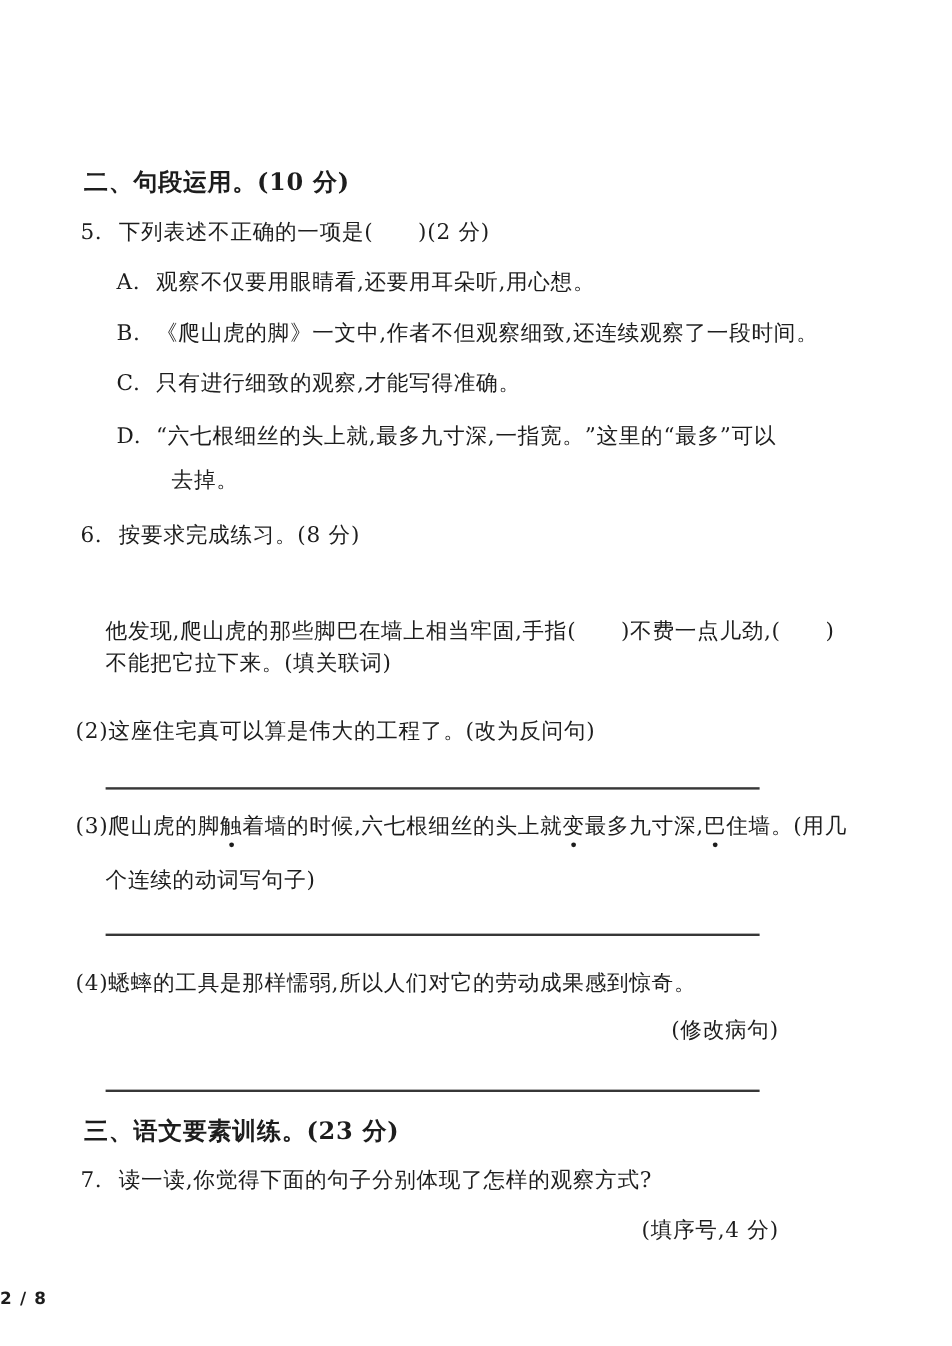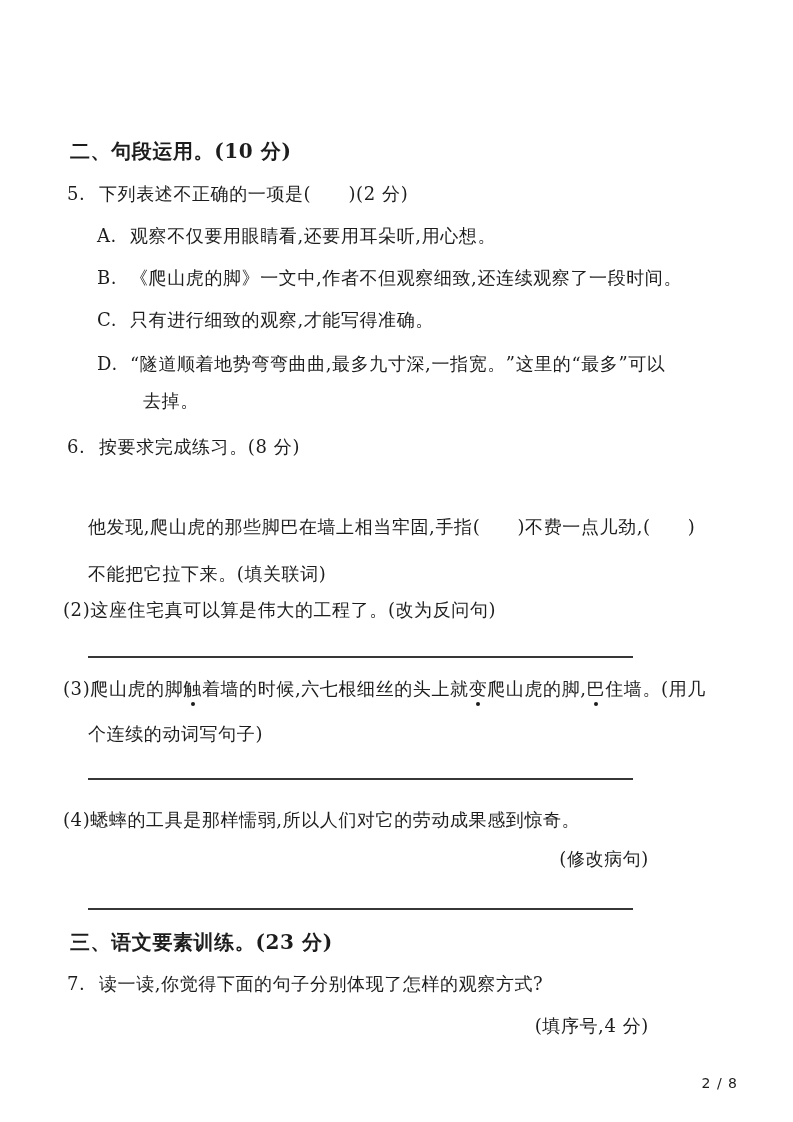--- a/index.html
+++ b/index.html
@@ -42,23 +42,23 @@
     width: 4px;
     height: 4px;
     border-radius: 50%;
     background: #1d1d1d;
   }
   .footer {
     position: absolute;
     top: 1041px;
     left: 0;
     width: 100%;
-    text-align: right;
+    text-align: left;
     font-family: "DejaVu Sans", "Liberation Sans", sans-serif;
-    font-weight: 400;
+    font-weight: 700;
     font-size: 14px;
     letter-spacing: 1px;
   }
 </style>
 </head>
 <body>
 
 <div class="page">
 
   <div class="ln hd" style="left:70px; top:106px">二、句段运用。(10 分)</div>
@@ -73,37 +73,37 @@
 
   <div class="ln" style="left:97px; top:232px">
     <span class="opt-lbl">B.</span><span>《爬山虎的脚》一文中,作者不但观察细致,还连续观察了一段时间。</span>
   </div>
 
   <div class="ln" style="left:97px; top:274px">
     <span class="opt-lbl">C.</span><span>只有进行细致的观察,才能写得准确。</span>
   </div>
 
   <div class="ln" style="left:97px; top:318px">
-    <span class="opt-lbl">D.</span><span>“隧道顺着地势弯弯曲曲,最多九寸深,一指宽。”这里的“最多”可以</span>
+    <span class="opt-lbl">D.</span><span>“六七根细丝的头上就,最多九寸深,一指宽。”这里的“最多”可以</span>
   </div>
 
   <div class="ln" style="left:143px; top:355px">去掉。</div>
 
   <div class="ln" style="left:67px; top:401px">
     <span class="num">6.</span><span>按要求完成练习。(8 分)</span>
   </div>
 
   <div class="ln" style="left:88px; top:481px">他发现,爬山虎的那些脚巴在墙上相当牢固,手指(　　)不费一点儿劲,(　　)</div>
-  <div class="ln" style="left:88px; top:528px">不能把它拉下来。(填关联词)</div>
+  <div class="ln" style="left:88px; top:507px">不能把它拉下来。(填关联词)</div>
 
   <div class="ln" style="left:63px; top:564px">(2)这座住宅真可以算是伟大的工程了。(改为反问句)</div>
 
   <div class="blank" style="top:622px"></div>
 
-  <div class="ln" style="left:63px; top:643px"><span>(3)爬山虎的脚</span><span class="emph">触</span><span>着墙的时候,六七根细丝的头上就</span><span class="emph">变</span><span>爬山虎的脚,</span><span class="emph">巴</span><span>住墙。(用几</span></div>
+  <div class="ln" style="left:63px; top:643px"><span>(3)爬山虎的脚</span><span class="emph">触</span><span>着墙的时候,六七根细丝的头上就</span><span class="emph">变</span><span>最多九寸深,</span><span class="emph">巴</span><span>住墙。(用几</span></div>
   <div class="ln" style="left:88px; top:688px">个连续的动词写句子)</div>
 
   <div class="blank" style="top:744px"></div>
 
   <div class="ln" style="left:63px; top:774px">(4)蟋蟀的工具是那样懦弱,所以人们对它的劳动成果感到惊奇。</div>
   <div class="ln note-right" style="top:813px">(修改病句)</div>
 
   <div class="blank" style="top:874px"></div>
 
   <div class="ln hd" style="left:70px; top:897px">三、语文要素训练。(23 分)</div>

